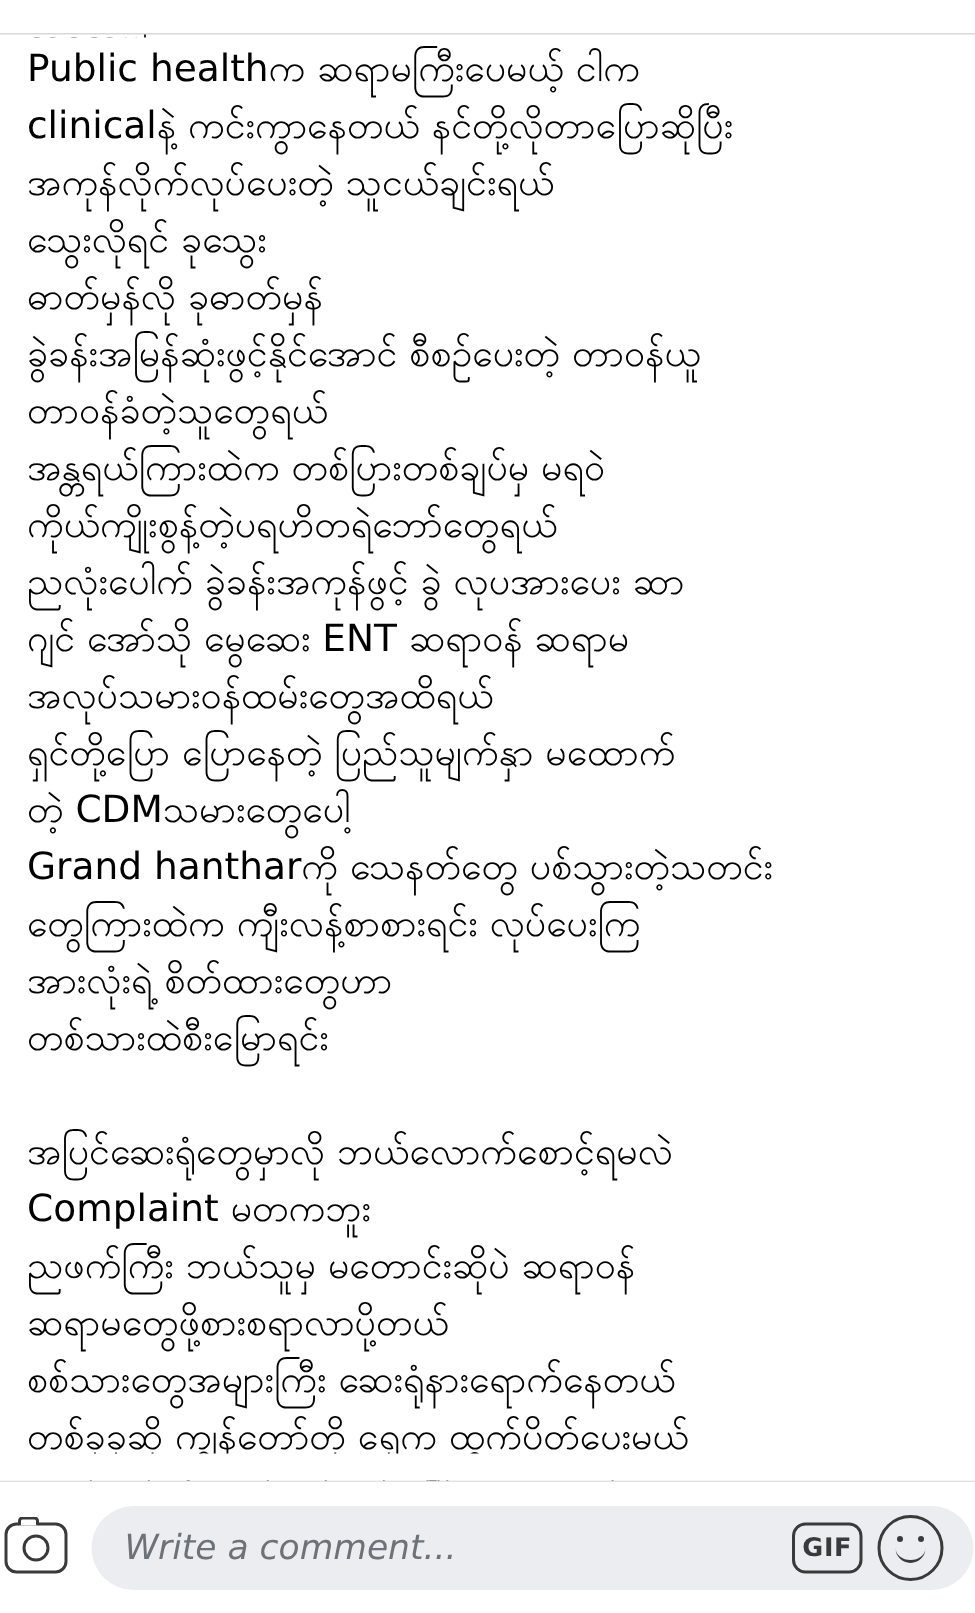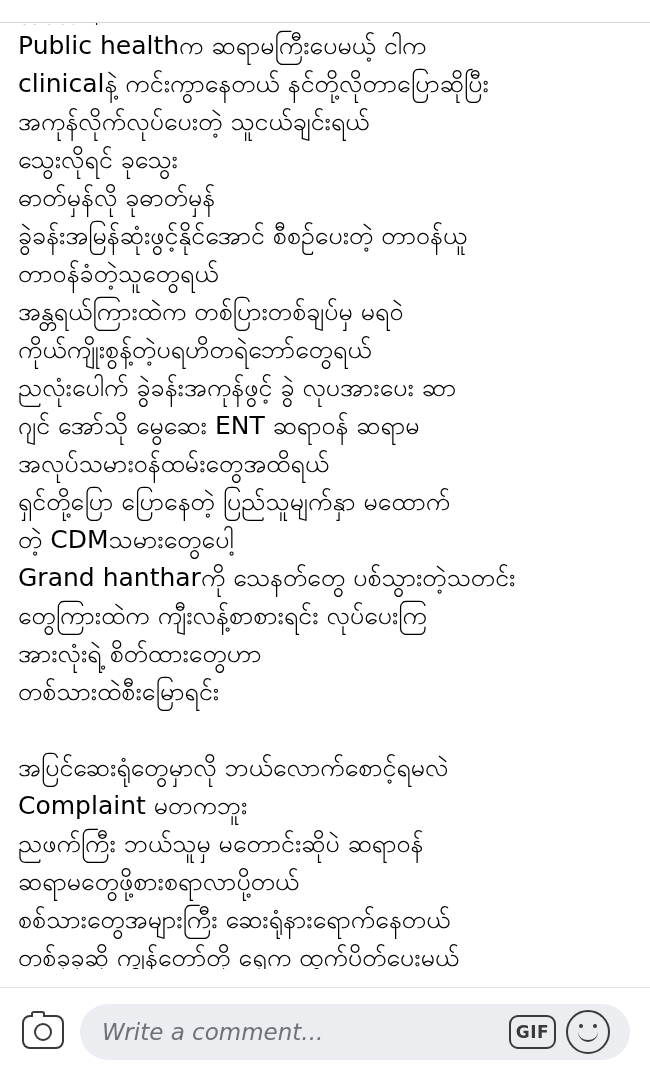--- a/index.html
+++ b/index.html
@@ -75,21 +75,21 @@
   }
 
   
   .composer {
     flex: 0 0 auto;
     height: 88px;
     background: #ffffff;
     border-top: 1px solid #e2e2e2;
     display: flex;
     align-items: center;
-    padding: 0 20px;
+    padding: 0 1px;
     gap: 14px;
   }
 
   .icon-btn {
     width: 46px;
     height: 46px;
     flex: 0 0 auto;
     display: flex;
     align-items: center;
     justify-content: center;

